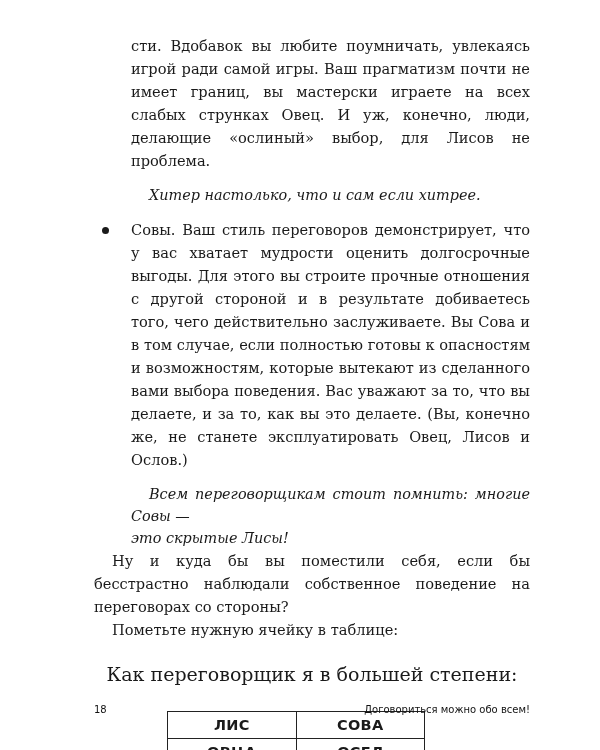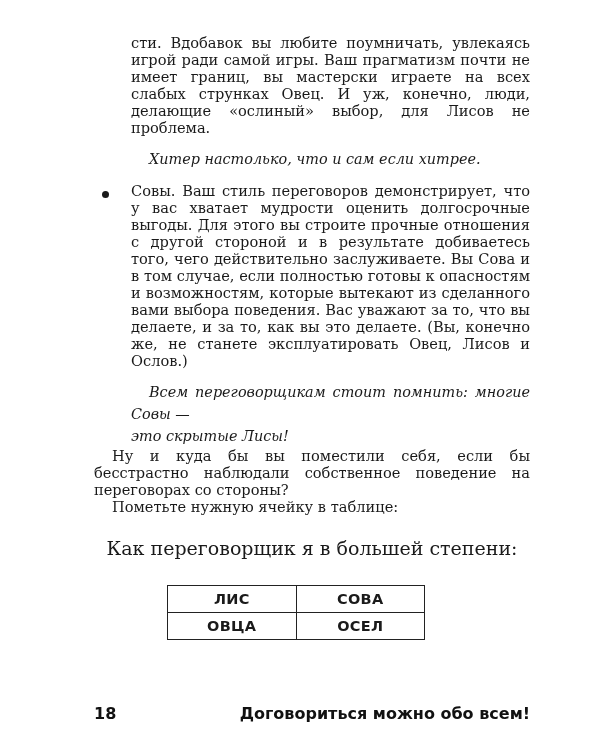--- a/index.html
+++ b/index.html
@@ -1,35 +1,35 @@
 <!DOCTYPE html>
 <html><head>
   <meta charset="utf-8">
   <style>
     html, body { margin: 0; padding: 0; }
     body {
       width: 600px; height: 750px; background: #ffffff; position: relative; overflow: hidden;
       font-family: "DejaVu Serif", "Liberation Serif", serif; color: #1a1a1a;
     }
     .page { position: absolute; left: 94px; top: 34px; width: 436px; }
-    .p { font-size: 14.6px; line-height: 17px; text-align: justify; margin: 0; }
+    .p { font-size: 14.6px; line-height: 23px; text-align: justify; margin: 0; }
     .ind { text-indent: 18px; }
     .hang { padding-left: 37px; }
     .epi { font-style: italic; font-size: 14.4px; line-height: 22px; margin: 0; }
     .bullet-row { position: relative; padding-left: 37px; }
     .bullet { position: absolute; left: 8px; top: 9px; width: 7px; height: 7px; border-radius: 50%; background: #1a1a1a; }
     .bold { font-weight: normal; }
     .caption { font-size: 19px; line-height: 22px; text-align: center; margin: 0; }
     table.grid { border-collapse: collapse; margin-left: 73px; width: 258px; }
     table.grid td {
       border: 1.5px solid #222; height: 24px; text-align: center; width: 50%;
       font-family: "DejaVu Sans", "Liberation Sans", sans-serif; font-weight: bold; font-size: 14.5px; letter-spacing: 0.3px; margin-top: 11px;
     }
     .footer { position: absolute; top: 704px; left: 94px; width: 436px; display: flex; justify-content: space-between;
-      font-family: "DejaVu Sans", "Liberation Sans", sans-serif; font-weight: bold; font-size: 16px; color: #111; }
+      font-family: "DejaVu Sans", "Liberation Sans", sans-serif; font-weight: normal; font-size: 10px; color: #111; }
   </style>
 </head>
 <body>
 
 <div class="page">
   <p class="p hang" style="padding-left:37px;">сти. Вдобавок вы любите поумничать, увлекаясь игрой ради самой игры. Ваш прагматизм почти не имеет границ, вы мастерски играете на всех слабых струнках Овец. И уж, конечно, люди, делающие «ослиный» выбор, для Лисов не проблема.</p>
 
   <p class="epi" style="margin-top:12px; padding-left:55px;">Хитер настолько, что и сам если хитрее.</p>
 
   <div class="bullet-row" style="margin-top:12px;">

